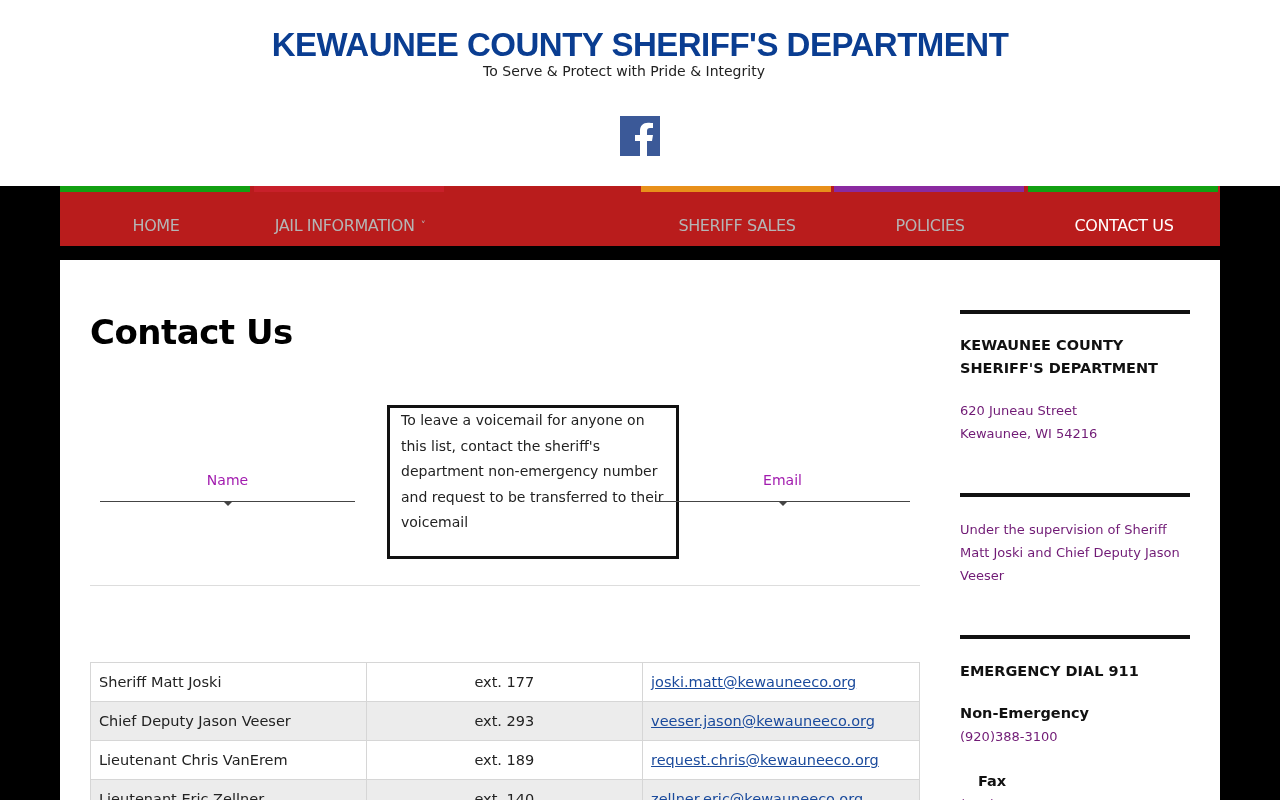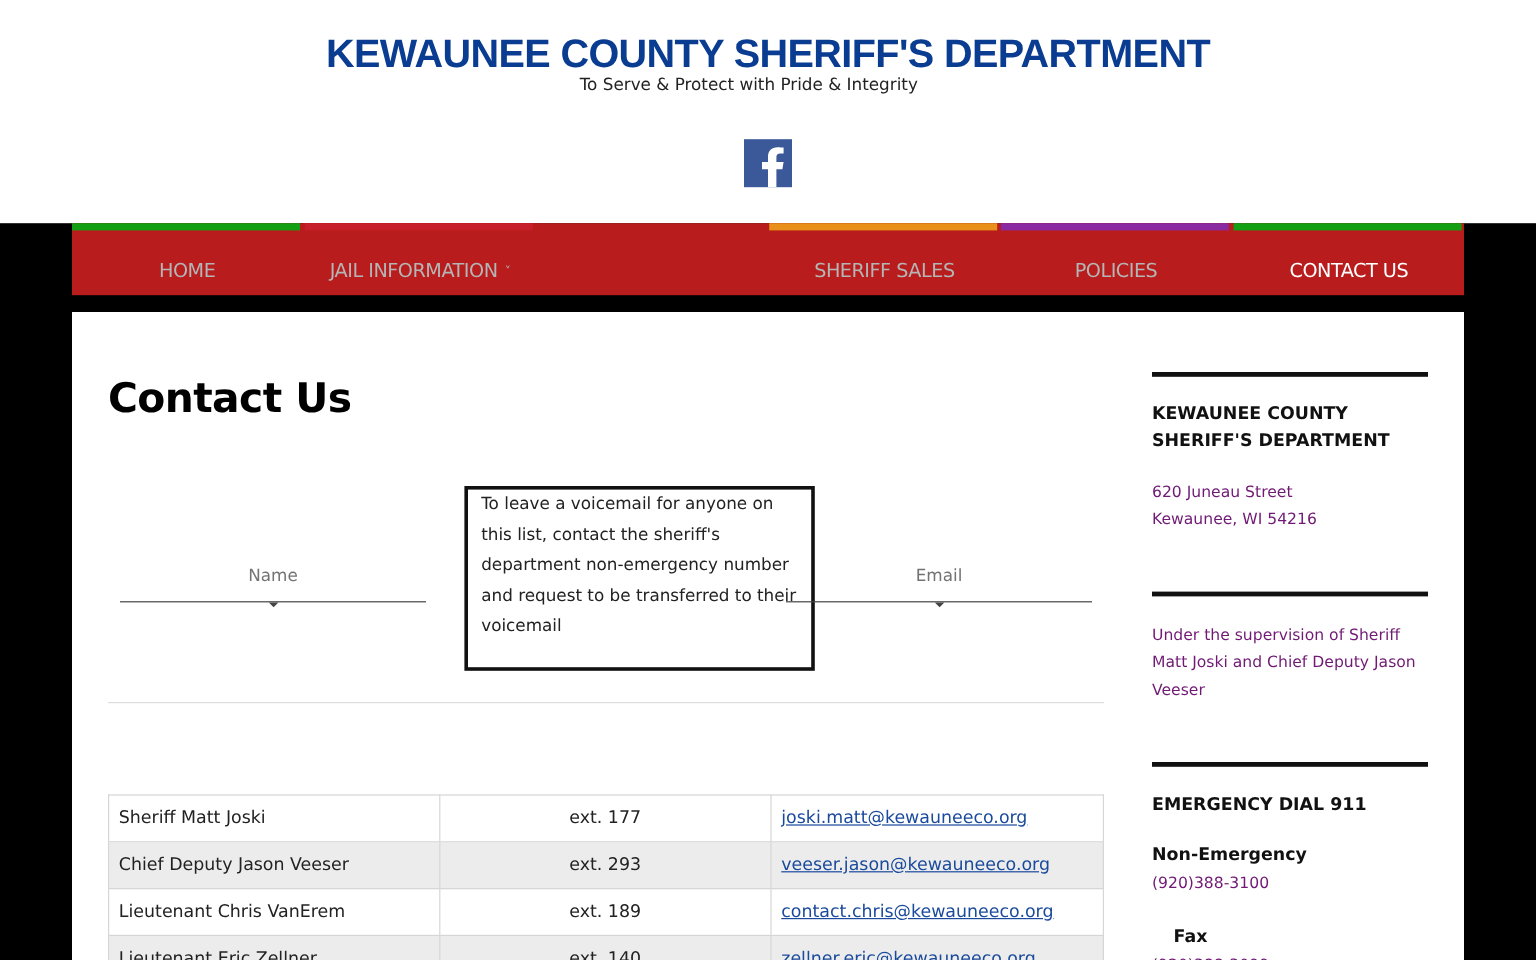--- a/index.html
+++ b/index.html
@@ -16,21 +16,21 @@
   .nav-item { position: absolute; top: 0; height: 74px; width: 192px; cursor: pointer; }
   .nav-item .bar { position: absolute; top: 0; left: 0; right: 2px; height: 6px; }
   .nav-item .label { position: absolute; top: 30px; left: 0; right: 0; text-align: center; font-family: "DejaVu Sans", sans-serif; font-size: 16px; color: #b5b5b5; letter-spacing: -0.4px; white-space: nowrap; }
   .nav-item.active .label { color: #fff; }
   .caret { font-size: 10px; margin-left: 6px; vertical-align: 2px; }
 
   .content { position: absolute; left: 60px; top: 260px; width: 1160px; height: 540px; background: #fff; }
 
   .page-title { position: absolute; left: 30px; top: 52px; font-family: "DejaVu Sans", sans-serif; font-weight: bold; font-size: 34px; color: #000; letter-spacing: -0.5px; }
 
-  .col-header { position: absolute; top: 212px; width: 255px; text-align: center; font-size: 14px; color: #737373; }
+  .col-header { position: absolute; top: 212px; width: 255px; text-align: center; font-size: 14px; color: #a21caf; }
   .col-header .rule { position: absolute; top: 29px; left: 0; width: 255px; height: 1px; background: #444; }
   .col-header .arrow { position: absolute; top: 30px; left: 124px; width: 0; height: 0; border-left: 4px solid transparent; border-right: 4px solid transparent; border-top: 4px solid #444; }
 
   .voicemail-box { position: absolute; left: 315px; top: 145px; width: 292px; height: 154px; border: 3px solid #111; padding: 0 11px; font-size: 14px; line-height: 25.5px; color: #222; margin-left: 12px; }
 
   .divider { position: absolute; left: 30px; top: 325px; width: 830px; height: 1px; background: #ddd; }
 
   .section-title { position: absolute; left: 30px; top: 351px; width: 830px; text-align: center; font-weight: bold; font-size: 19px; color: #111; }
 
   .staff-table { position: absolute; left: 30px; top: 402px; width: 830px; border-collapse: collapse; font-size: 14.5px; color: #222; }
@@ -113,21 +113,21 @@
       <td><a>joski.matt@kewauneeco.org</a></td>
     </tr>
     <tr>
       <td>Chief Deputy Jason Veeser</td>
       <td class="ext">ext. 293</td>
       <td><a>veeser.jason@kewauneeco.org</a></td>
     </tr>
     <tr>
       <td>Lieutenant Chris VanErem</td>
       <td class="ext">ext. 189</td>
-      <td><a>contact.chris@kewauneeco.org</a></td>
+      <td><a>request.chris@kewauneeco.org</a></td>
     </tr>
     <tr>
       <td>Lieutenant Eric Zellner</td>
       <td class="ext">ext. 140</td>
       <td><a>zellner.eric@kewauneeco.org</a></td>
     </tr>
   </tbody>
     </table>
 
   <aside class="sidebar">

